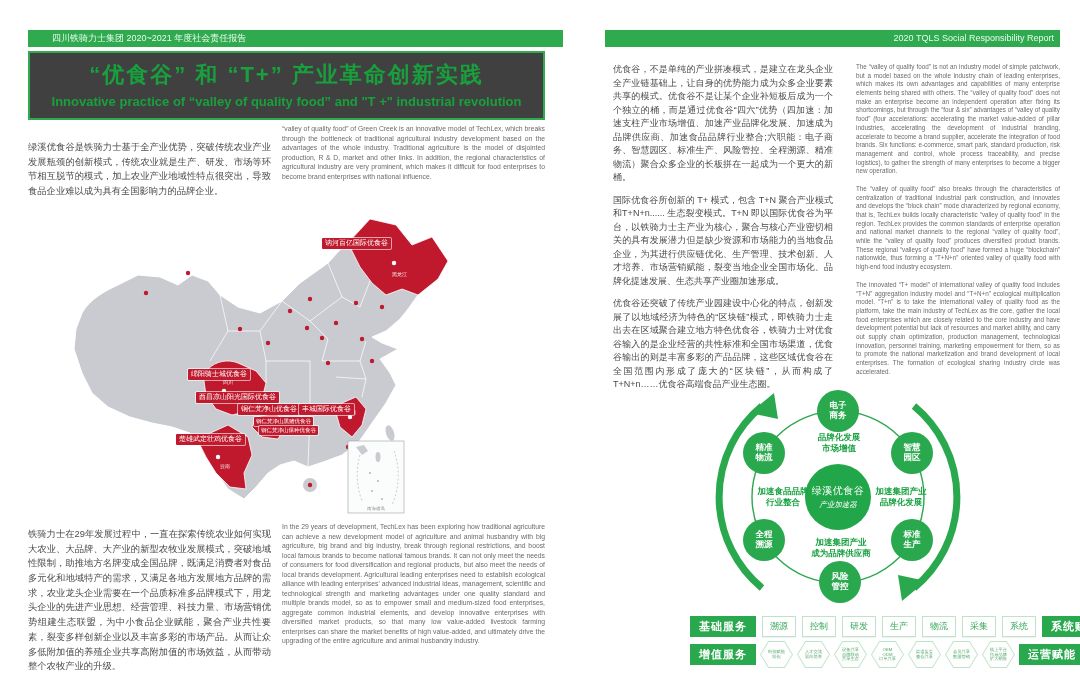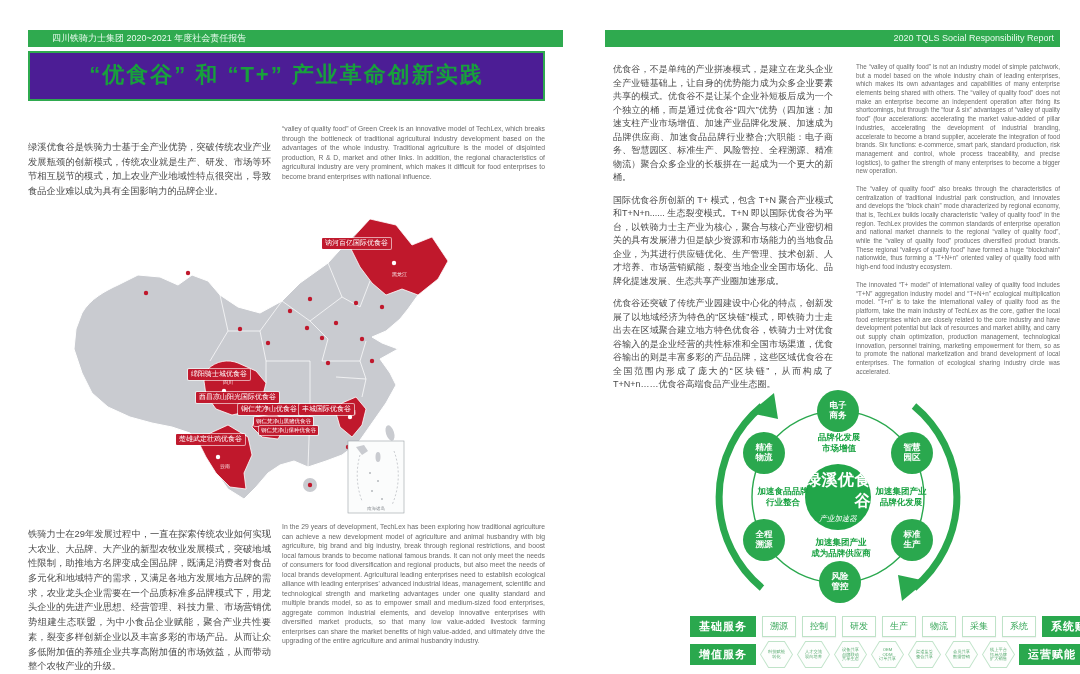--- a/index.html
+++ b/index.html
@@ -8,21 +8,21 @@
     font-family:"Liberation Sans","DejaVu Sans",sans-serif;overflow:hidden;
   }
   .abs{position:absolute;}
   
   .hbar{background:#2faa4f;color:#eafbef;font-size:9px;line-height:17px;height:17px;}
   .hbar-left{left:28px;top:30px;width:511px;padding-left:24px;}
   .hbar-right{left:605px;top:30px;width:449px;text-align:right;padding-right:6px;}
   
   .title-box{
     left:28px;top:51px;width:513px;border:2px solid #2faa4f;color:#18a03c;
-    text-align:center;padding:7px 0 9px 0;background:#4c1d95;
+    text-align:center;padding:7px 0 9px 0;background:#404040;
   }
   .title-cn{font-size:22px;font-weight:bold;letter-spacing:2px;}
   .title-en{font-size:13px;font-weight:bold;margin-top:4px;}
   
   .cn-text{color:#4a4a4a;font-size:9.3px;line-height:1.58;text-align:justify;}
   .en-text{color:#6b6b6b;font-size:6.8px;line-height:1.4;text-align:justify;}
   .cn-col p,.en-col p{margin:0 0 9px 8px;}
   
   .map-wrap{left:60px;top:211px;width:420px;height:308px;}
   .map-label{
@@ -35,21 +35,21 @@
   .diagram{left:688px;top:385px;width:300px;height:228px;}
   .node{
     position:absolute;width:42px;height:42px;border-radius:50%;background:#2aa84e;
     color:#fff;font-size:8.5px;font-weight:bold;line-height:1.15;display:flex;
     align-items:center;justify-content:center;text-align:center;white-space:pre-line;
   }
   .center-node{
     position:absolute;width:66px;height:66px;border-radius:50%;background:#22a64a;
     color:#fff;display:flex;flex-direction:column;align-items:center;justify-content:center;text-align:center;
   }
-  .center-node .l1{font-size:16px;font-weight:bold;letter-spacing:.5px;text-align:right;}
+  .center-node .l1{font-size:10px;font-weight:normal;letter-spacing:.5px;}
   .center-node .l2{font-size:7.5px;margin-top:2px;font-style:italic;}
   .inner-label{
     position:absolute;color:#1ba343;font-size:8.5px;font-weight:bold;line-height:1.3;
     text-align:center;white-space:pre-line;transform:translate(-50%,-50%);
   }
   
   .legend-row{position:absolute;display:flex;align-items:center;gap:6px;}
   .legend-tag{
     background:#2aa84e;color:#fff;font-size:11px;font-weight:bold;
     padding:3px 9px;letter-spacing:1px;white-space:nowrap;
@@ -70,20 +70,21 @@
   }
 </style>
 </head>
 <body>
 
 <div class="abs hbar hbar-left">四川铁骑力士集团 2020~2021 年度社会责任报告</div>
 <div class="abs hbar hbar-right">2020 TQLS Social Responsibility Report</div>
 
 <div class="abs title-box">
   <div class="title-cn">“优食谷” 和 “T+” 产业革命创新实践</div>
+  <div class="title-en">Innovative practice of “valley of quality food” and "T +" industrial revolution</div>
 </div>
 
 <div class="abs cn-text" style="left:28px;top:140px;width:243px;">绿溪优食谷是铁骑力士基于全产业优势，突破传统农业产业发展瓶颈的创新模式，传统农业就是生产、研发、市场等环节相互脱节的模式，加上农业产业地域性特点很突出，导致食品企业难以成为具有全国影响力的品牌企业。</div>
 <div class="abs en-text" style="left:282px;top:124px;width:263px;">“valley of quality food” of Green Creek is an innovative model of TechLex, which breaks through the bottleneck of traditional agricultural industry development based on the advantages of the whole industry. Traditional agriculture is the model of disjointed production, R &amp; D, market and other links. In addition, the regional characteristics of agricultural industry are very prominent, which makes it difficult for food enterprises to become brand enterprises with national influence.</div>
 <div class="abs cn-text" style="left:28px;top:527px;width:243px;">铁骑力士在29年发展过程中，一直在探索传统农业如何实现大农业、大品牌、大产业的新型农牧业发展模式，突破地域性限制，助推地方名牌变成全国品牌，既满足消费者对食品多元化和地域特产的需求，又满足各地方发展地方品牌的需求，农业龙头企业需要在一个品质标准多品牌模式下，用龙头企业的先进产业思想、经营管理、科技力量、市场营销优势组建生态联盟，为中小食品企业赋能，聚合产业共性要素，裂变多样创新企业以及丰富多彩的市场产品。从而让众多低附加值的养殖企业共享高附加值的市场效益，从而带动整个农牧产业的升级。</div>
 <div class="abs en-text" style="left:282px;top:522px;width:263px;">In the 29 years of development, TechLex has been exploring how traditional agriculture can achieve a new development model of agriculture and animal husbandry with big agriculture, big brand and big industry, break through regional restrictions, and boost local famous brands to become national famous brands. It can not only meet the needs of consumers for food diversification and regional products, but also meet the needs of local brands development. Agricultural leading enterprises need to establish ecological alliance with leading enterprises' advanced industrial ideas, management, scientific and technological strength and marketing advantages under one quality standard and multiple brands model, so as to empower small and medium-sized food enterprises, aggregate common industrial elements, and develop innovative enterprises with diversified market products, so that many low value-added livestock farming enterprises can share the market benefits of high value-added, and ultimately drive the upgrading of the entire agriculture and animal husbandry industry.</div>
 
 <div class="abs map-wrap">
   <svg width="420" height="308" viewBox="0 0 420 308">
 

